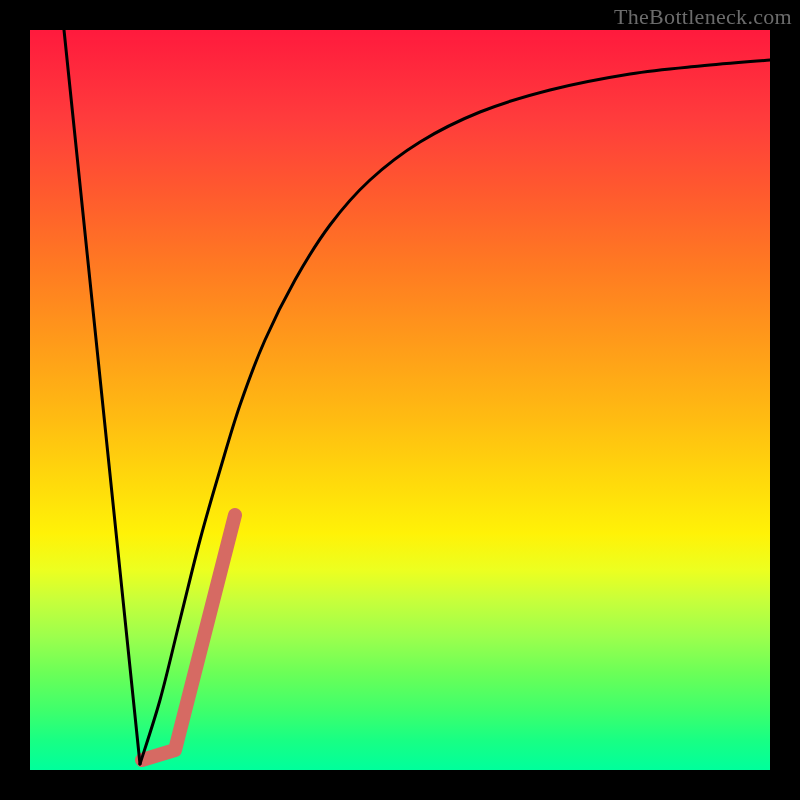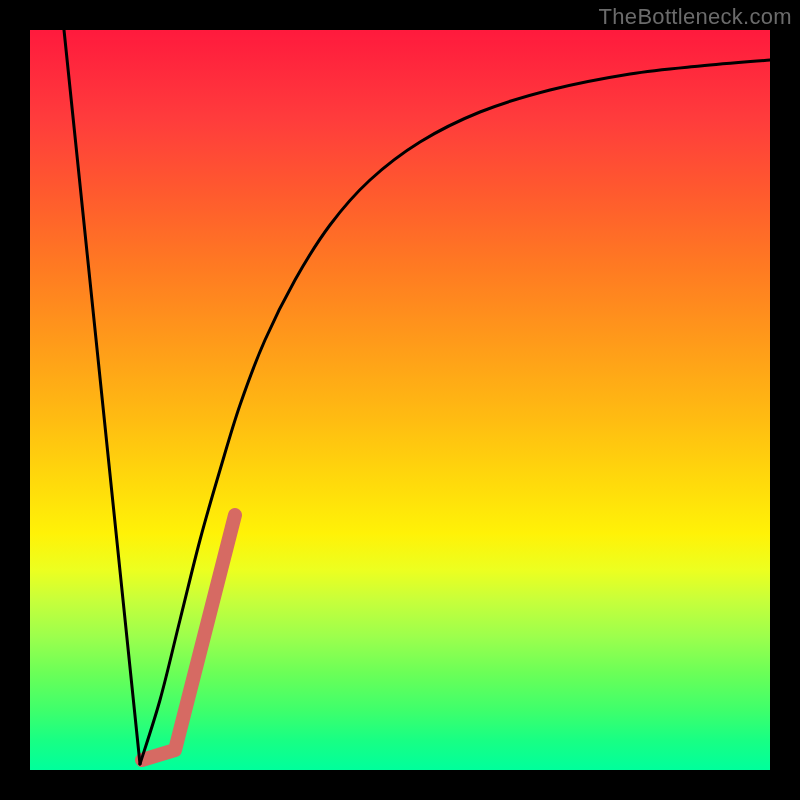--- a/index.html
+++ b/index.html
@@ -44,20 +44,21 @@
   }
   .watermark {
     position: absolute;
     top: 4px;
     right: 8px;
     color: #6b6b6b;
     font-size: 22px;
     font-weight: 500;
     letter-spacing: 0.3px;
     user-select: none;
+    font-family: Liberation Serif, serif;
   }
   svg.curves {
     position: absolute;
     left: 0;
     top: 0;
     width: 740px;
     height: 740px;
     overflow: visible;
   }
 </style>

